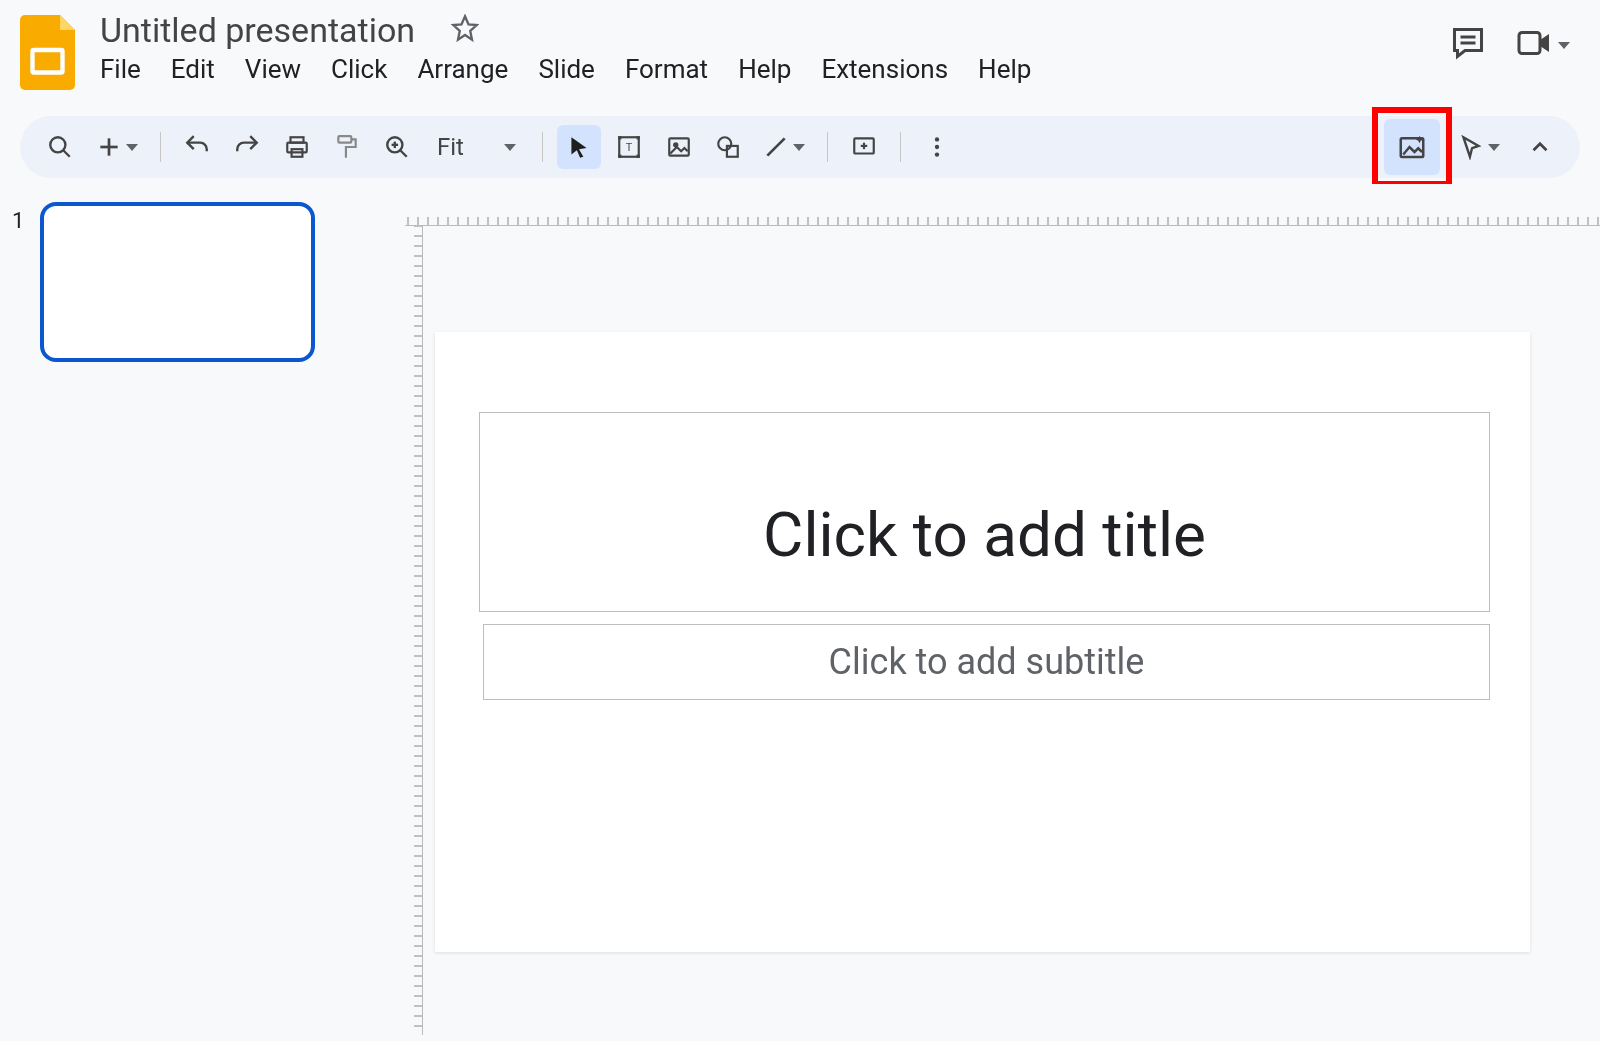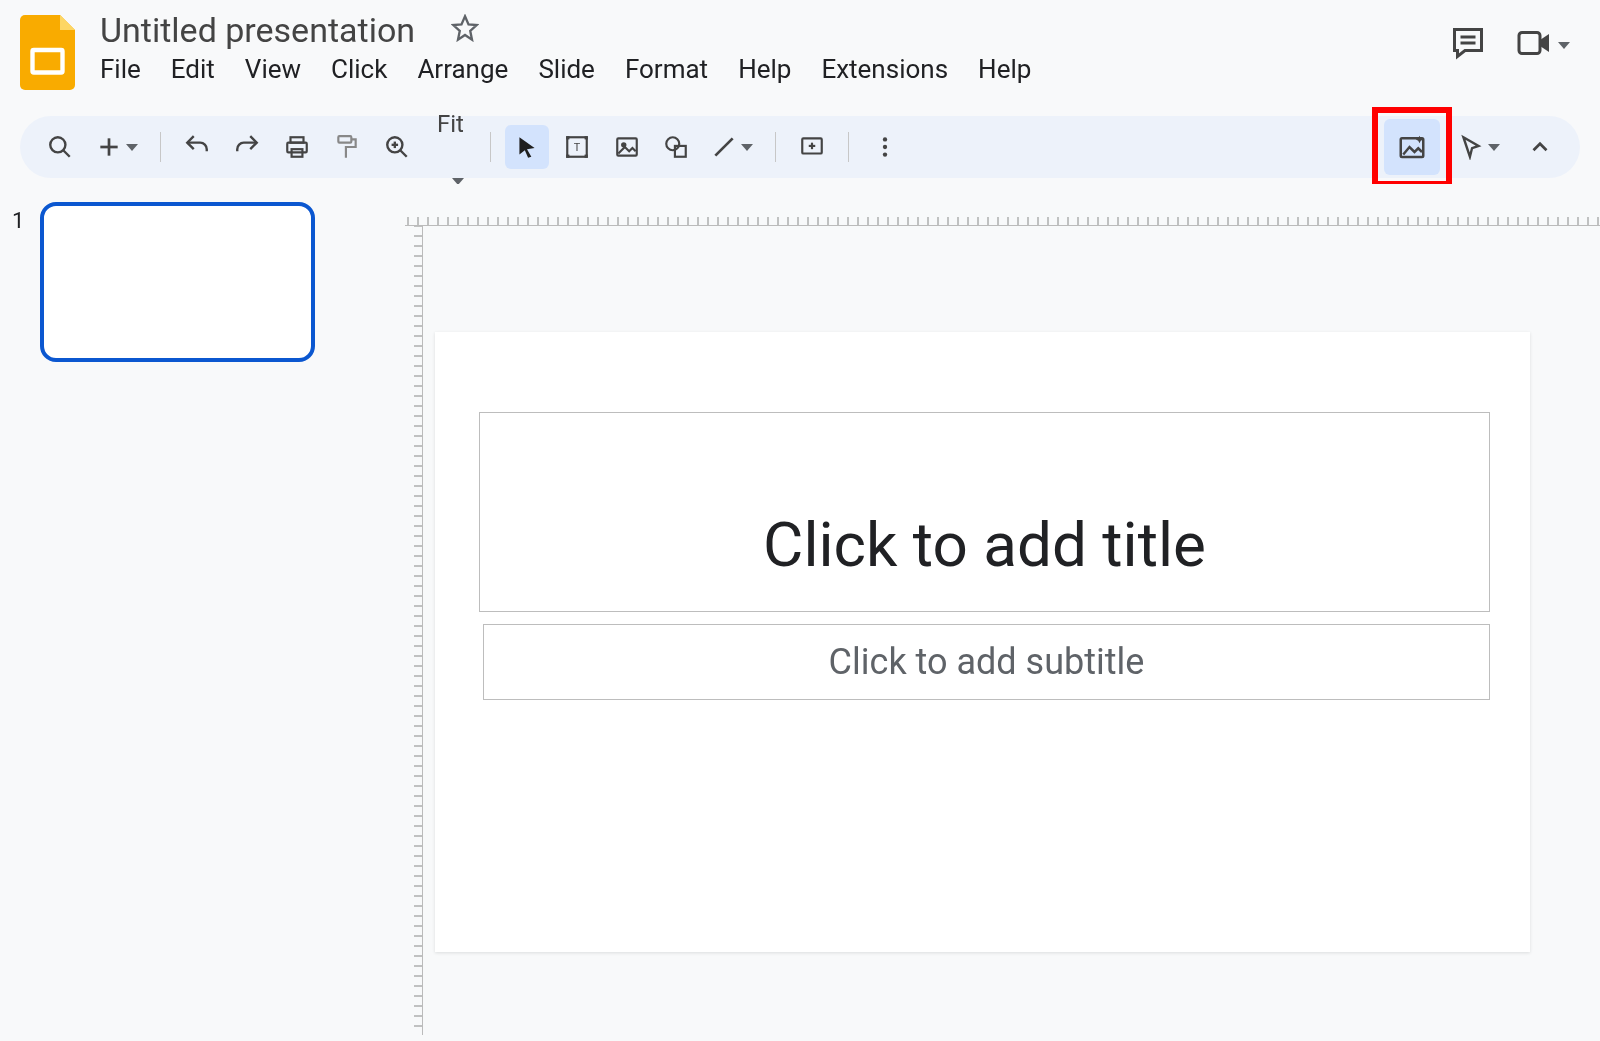--- a/index.html
+++ b/index.html
@@ -76,27 +76,26 @@
   .tool-btn.active { background: #d3e3fd; }
   .tool-btn svg { width: 26px; height: 26px; }
   .tool-sep {
     width: 1px;
     height: 30px;
     background: #c7c7c7;
     margin: 0 8px;
   }
   .zoom-select {
     display: flex;
-    align-items: flex-end;
+    align-items: center;
     gap: 40px;
     font-size: 24px;
     color: #444;
     padding: 0 12px;
     cursor: pointer;
-    flex-direction: column;
   }
   .caret-down {
     width: 0; height: 0;
     border-left: 6px solid transparent;
     border-right: 6px solid transparent;
     border-top: 7px solid #5f6368;
   }
   .toolbar-right {
     margin-left: auto;
     display: flex;
@@ -196,21 +195,21 @@
   .title-box {
     position: absolute;
     top: 80px;
     left: 44px;
     right: 40px;
     height: 200px;
     border: 1px solid #bdbdbd;
     display: flex;
     align-items: flex-end;
     justify-content: center;
-    padding-bottom: 30px;
+    padding-bottom: 40px;
     font-size: 62px;
     color: #202124;
   }
   .subtitle-box {
     position: absolute;
     top: 292px;
     left: 48px;
     right: 40px;
     height: 76px;
     border: 1px solid #bdbdbd;

